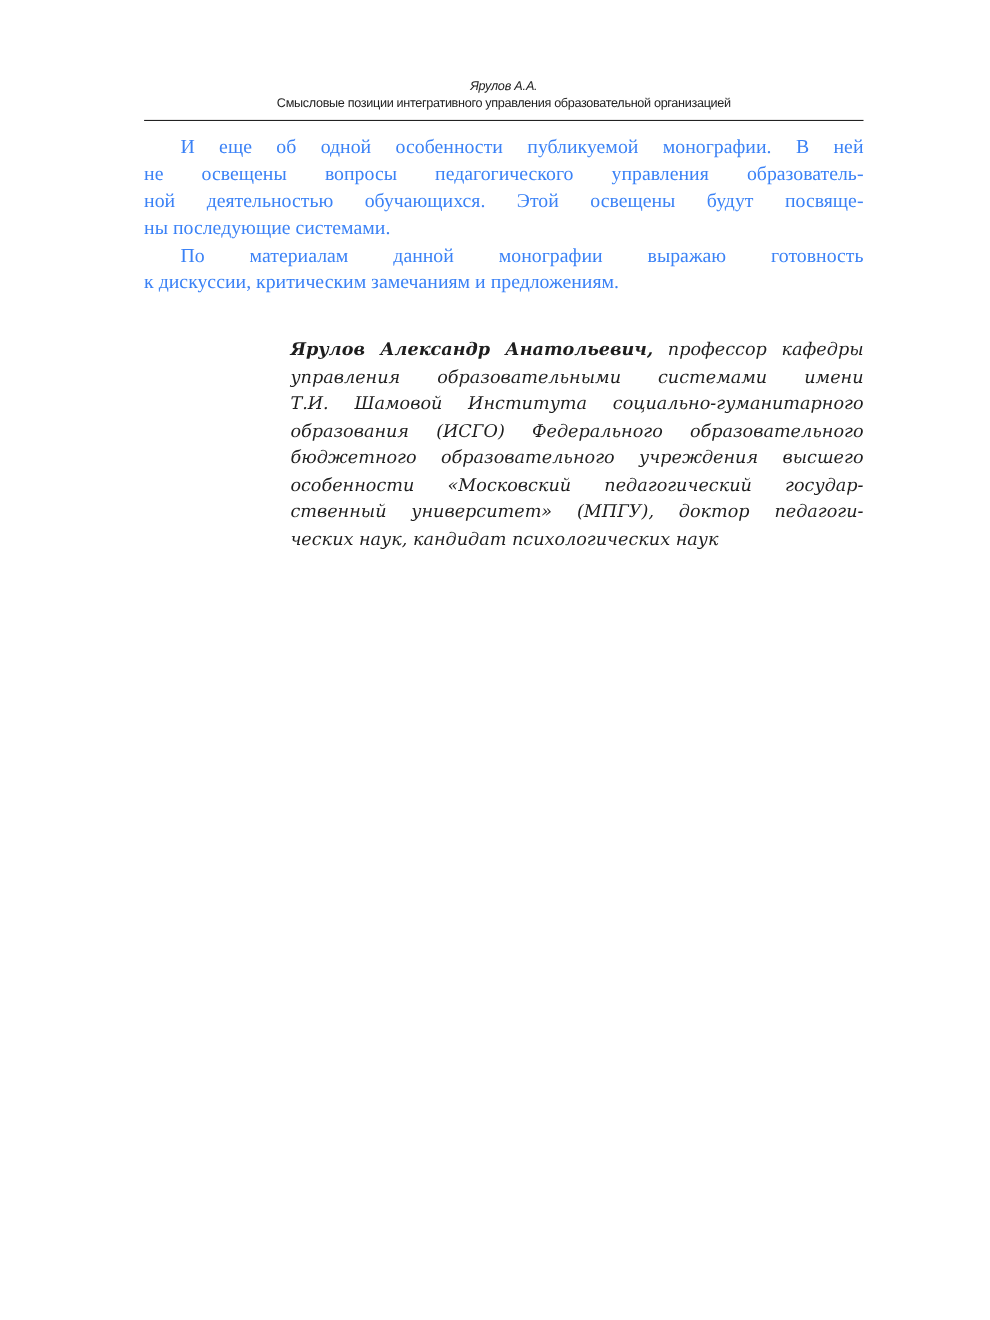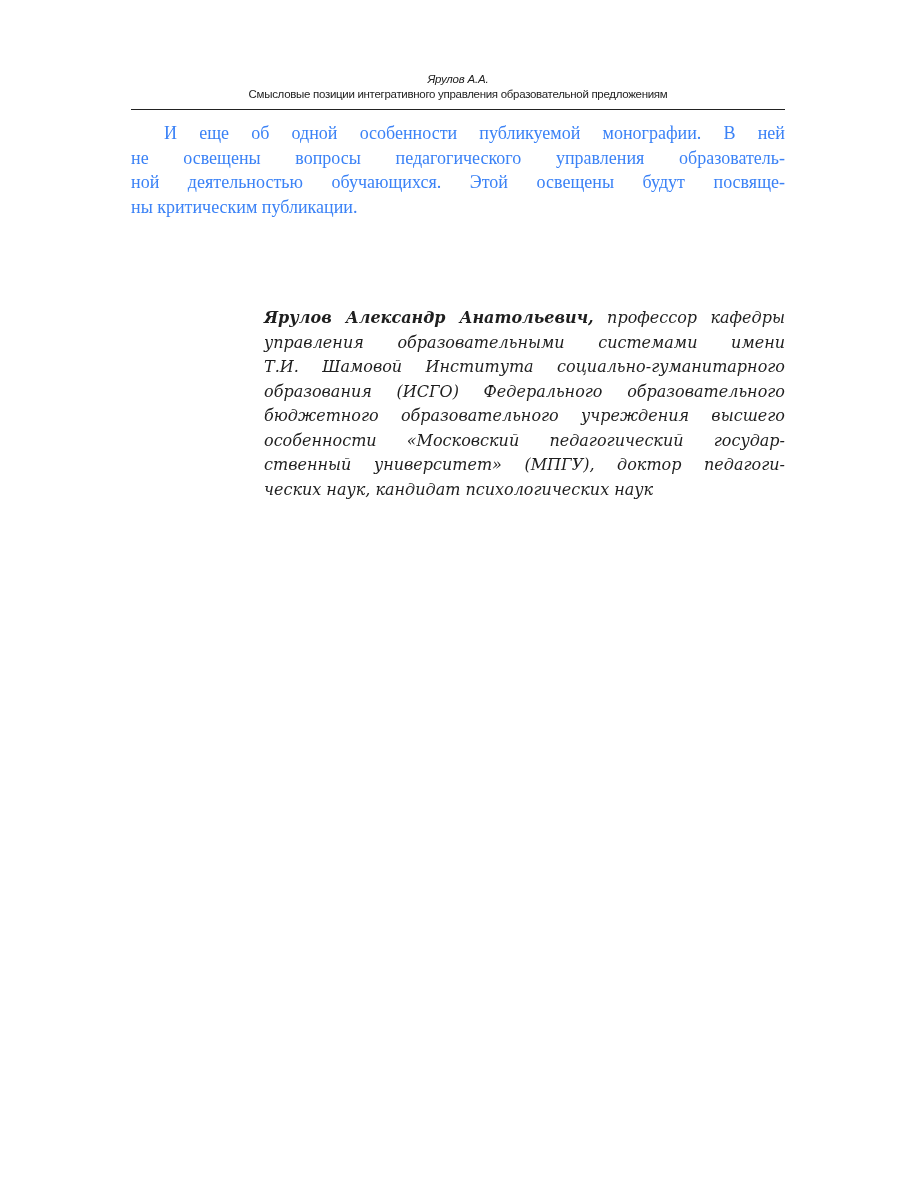--- a/index.html
+++ b/index.html
@@ -17,30 +17,34 @@
   .sig { position: absolute; left: 264px; top: 306px; width: 521px;
          font-family: "DejaVu Serif", serif; font-style: italic; font-size: 16px; line-height: 24.5px; color: #1e1e1e; }
   .sig .line { height: 24.5px; }
   .sig .name { font-weight: bold; }
 </style>
 </head>
 <body>
 
 <div class="header">
   <span class="author">Ярулов А.А.</span>
-  <span class="title">Смысловые позиции интегративного управления образовательной предложениям</span>
+  <span class="title">Смысловые позиции интегративного управления образовательной организацией</span>
 </div>
 <div class="rule"></div>
 
 <div class="body-text">
   <div>
     <span class="line indent">И еще об одной особенности публикуемой монографии. В ней</span>
     <span class="line">не освещены вопросы педагогического управления образователь-</span>
     <span class="line">ной деятельностью обучающихся. Этой освещены будут посвяще-</span>
-    <span class="line last">ны критическим публикации.</span>
+    <span class="line last">ны последующие системами.</span>
+  </div>
+  <div>
+    <span class="line indent">По материалам данной монографии выражаю готовность</span>
+    <span class="line last">к дискуссии, критическим замечаниям и предложениям.</span>
   </div>
 </div>
 
 <div class="sig">
   <span class="line"><span class="name">Ярулов Александр Анатольевич,</span> <span>профессор кафедры</span></span>
   <span class="line">управления образовательными системами имени</span>
   <span class="line">Т.И. Шамовой Института социально-гуманитарного</span>
   <span class="line">образования (ИСГО) Федерального образовательного</span>
   <span class="line">бюджетного образовательного учреждения высшего</span>
   <span class="line">особенности «Московский педагогический государ-</span>

